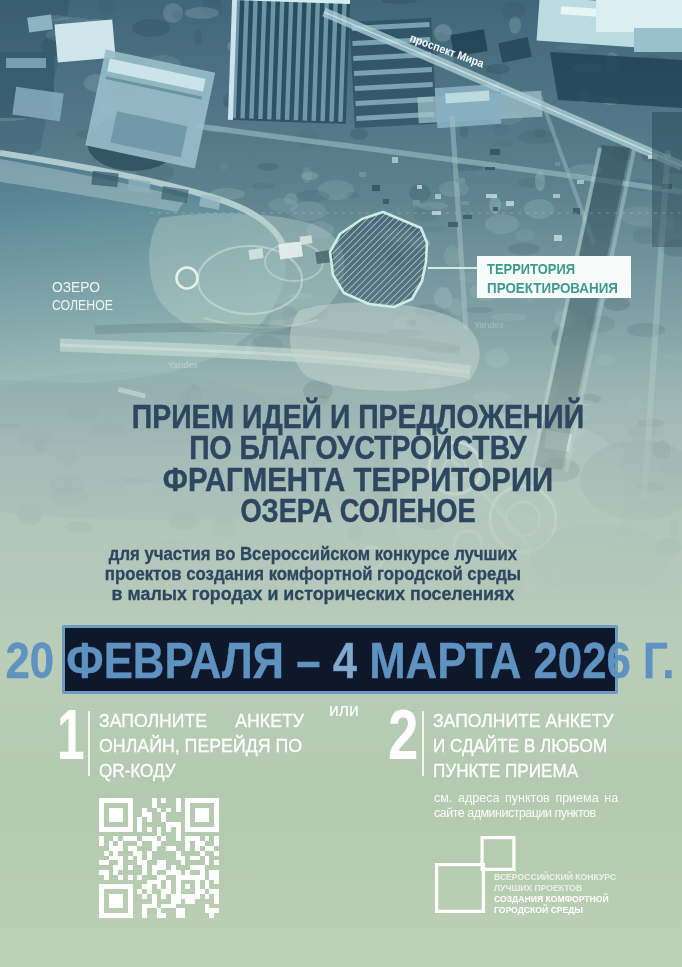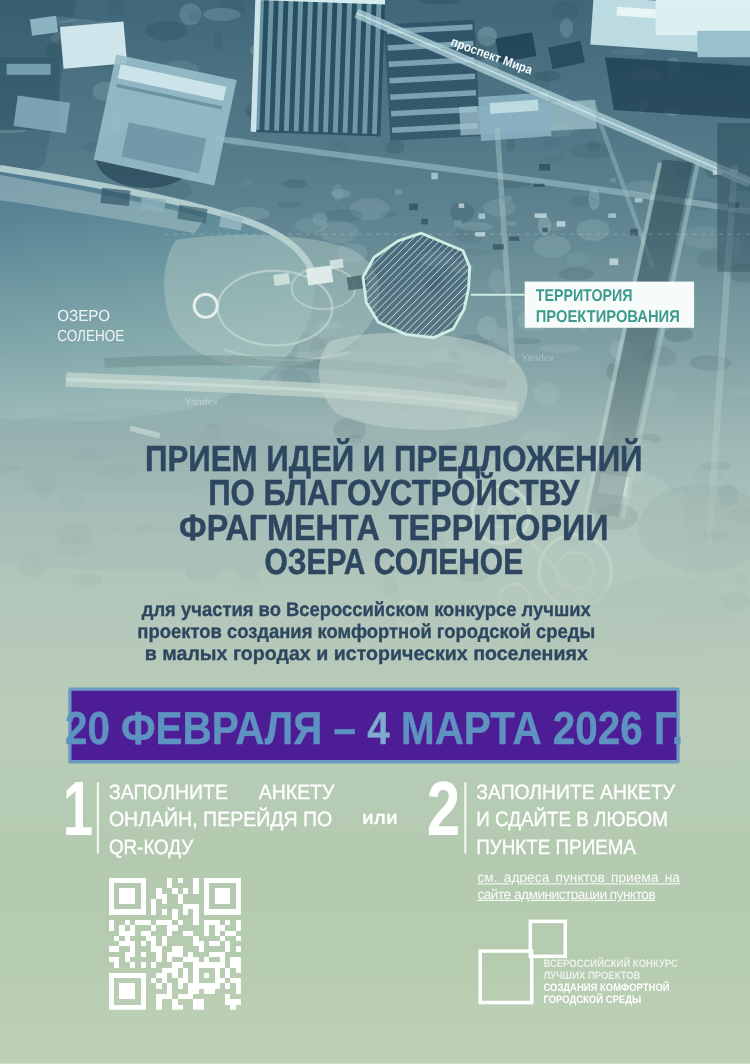--- a/index.html
+++ b/index.html
@@ -2,38 +2,38 @@
 <html><head><meta charset="utf-8">
 <style>
   html,body{margin:0;padding:0;}
   body{width:682px;height:967px;position:relative;overflow:hidden;
     font-family:"Liberation Sans",sans-serif;
     background:linear-gradient(180deg,#b7c6c0 0%,#b2c4bb 44%,#b6c9bb 56%,#b9cdb8 68%,#b4cab0 80%,#b6ccb0 90%,#bdd1b7 100%);}
   .abs{position:absolute;}
   .ln{transform-origin:center top;}
   #title{left:17px;top:401px;width:682px;text-align:center;color:#2e4760;font-weight:bold;font-size:33px;line-height:31.3px;-webkit-text-stroke:.45px #2e4760;}
   #title .ln{transform:scaleX(.86);} #title .l3{transform:scaleX(.89);} #title .l4{transform:scaleX(.825);}
-  #subtitle{left:1px;top:544px;width:624px;text-align:center;color:#2e4760;font-weight:bold;font-size:18px;line-height:20px;padding-left:20px;-webkit-text-stroke:.3px #2e4760;}
+  #subtitle{left:1px;top:544px;width:624px;text-align:center;color:#2e4760;font-weight:bold;font-size:18px;line-height:20px;-webkit-text-stroke:.3px #2e4760;}
   #subtitle .ln{transform:scaleX(.93);} #subtitle .s3{transform:scaleX(.99);}
-  #datebox{left:62px;top:625px;width:550px;height:63px;background:#4c1d95;
+  #datebox{left:62px;top:625px;width:550px;height:63px;background:#0f172a;
     border:3px solid #6b9ac2;border-radius:2px;text-align:center;
-    font-weight:bold;font-size:42px;line-height:67px;color:#5e92c0;-webkit-text-stroke:.4px #5e92c0;white-space:nowrap;}
+    font-weight:bold;font-size:50px;line-height:67px;color:#5e92c0;-webkit-text-stroke:.4px #5e92c0;white-space:nowrap;}
   #datebox .ln{position:absolute;left:50%;top:0;transform:translateX(-50%) scaleX(.875);}
   .step{color:#fff;font-weight:normal;font-size:19px;line-height:25px;white-space:nowrap;-webkit-text-stroke:.3px #fff;}
   .step div{transform:scaleX(.90);transform-origin:left top;}
   .step div.w925{transform:scaleX(.925);} .step div.w935{transform:scaleX(.935);} .step div.ws{transform:scaleX(.93);}
   .num{color:#fff;font-weight:bold;font-size:70px;line-height:70px;transform-origin:left top;}
   #num1{left:57px;top:700px;transform:scaleX(.71);}
   #num2{left:388px;top:700px;transform:scaleX(.78);}
   .vline{width:1.6px;background:rgba(255,255,255,.82);height:65px;top:711px;}
   #step1{left:99px;top:708px;}
   #step1 .ws{word-spacing:25px;}
   #step2{left:433px;top:708px;}
-  #ili{left:329px;top:733px;color:#fff;font-weight:bold;font-size:17.5px;}
-  #sm{left:434px;top:791px;white-space:nowrap;color:rgba(255,255,255,.93);font-size:12.5px;line-height:15px;text-decoration:underline;}
+  #ili{left:329px;top:700px;color:#fff;font-weight:normal;font-size:17.5px;}
+  #sm{left:434px;top:791px;white-space:nowrap;color:rgba(255,255,255,.93);font-size:12.5px;line-height:15px;}
   #sm .j{word-spacing:2.2px;}
   #logotxt{left:494px;top:871px;color:#fff;font-weight:bold;font-size:9.8px;line-height:11px;transform:scaleX(.88);transform-origin:left top;white-space:nowrap;}
   #logotxt .dim{opacity:.72;}
 </style></head>
 <body>
 <svg id="map" class="abs" style="left:0;top:0;" width="682" height="640" viewBox="0 0 682 640">
     <defs>
 <linearGradient id="gbase" x1="0" y1="0" x2="0" y2="1">
  <stop offset="0" stop-color="#3d6478"></stop>
         <stop offset=".25" stop-color="#4d7585"></stop>

